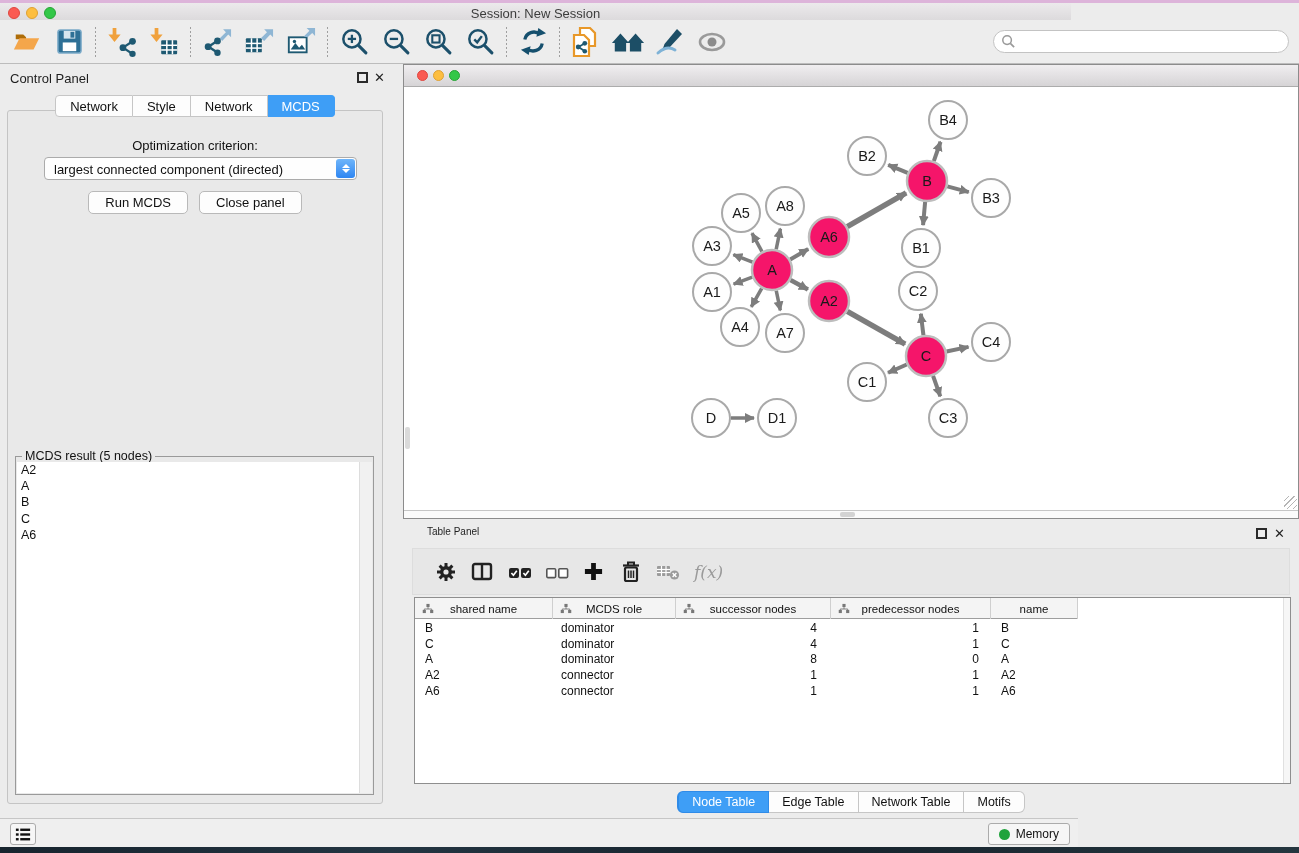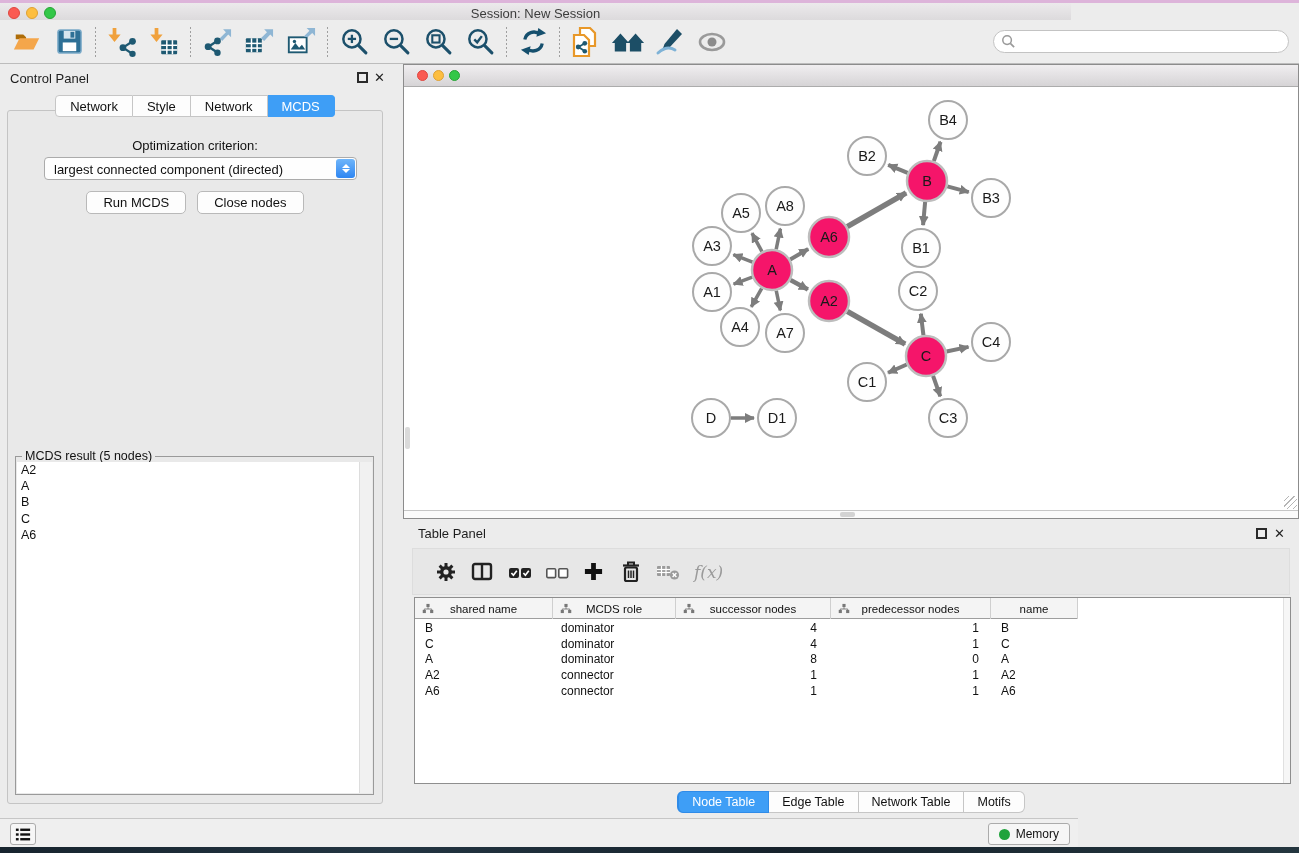--- a/index.html
+++ b/index.html
@@ -73,21 +73,21 @@
   .nf-title-text { position:absolute; top:4px; width:100%; font-size:13px; color:#2E2E2E;margin-top:32px; }
   .nf-canvas { position:absolute; left:0; top:22px; right:0; bottom:8px; background:#fff; }
   .nf-bottom { position:absolute; left:0; bottom:0; width:100%; height:8px; background:#FBFBFB; border-top:1px solid #C6C6C6; }
   .h-thumb { position:absolute; left:436px; top:1px; width:15px; height:5px; background:#D3D3D3; border-radius:2px; }
   .v-thumb { position:absolute; left:1px; top:340px; width:5px; height:22px; background:#DADADA; border-radius:2px; }
   .resize-grip { position:absolute; right:1px; bottom:9px; width:13px; height:13px;
     background:repeating-linear-gradient(135deg, transparent 0 3px, #B5B5B5 3px 4px); cursor:nwse-resize; }
 
   
   .tpanel { position:absolute; left:403px; top:519px; width:896px; height:299px; background:#ECECEC; }
-  .tp-title { position:absolute; left:15px; top:7px; font-size:13px; color:#1E1E1E; }
+  .tp-title { position:absolute; left:24px; top:7px; font-size:10px; color:#1E1E1E; }
   .tpanel .float-btn { right:32px; top:9px; } .tpanel .close-btn { right:14px; top:7px; }
   .tp-toolbar { position:absolute; left:9px; right:9px; top:29px; height:47px; background:#E7E7E7;
                 border:1px solid #DDD; display:flex; align-items:center; padding-left:14px; }
   .ttbtn { width:37px; height:36px; display:flex; align-items:center; justify-content:center; cursor:pointer; }
   .fx-label { font-family:"DejaVu Serif","Liberation Serif",serif; font-style:italic; font-size:17px; color:#9A9A9A;
               margin-left:8px; cursor:default; }
 
   .ttable { position:absolute; left:11px; right:8px; top:78px; bottom:34px; background:#fff; border:1px solid #8E8E8E; }
   .thead { position:absolute; left:0; top:0; height:21px; display:flex; background:#F4F4F4; border-bottom:1px solid #9E9E9E; }
   .thcell { position:relative; height:21px; border-right:1px solid #CFCFCF; display:flex; align-items:center;
@@ -300,21 +300,21 @@
     <div class="opt-label">Optimization criterion:</div>
     <div class="dropdown">
       <span class="dd-text">largest connected component (directed)</span>
       <span class="dd-step">
           <span class="tri-up"></span>
           <span class="tri-dn"></span>
         </span>
     </div>
     <div class="btn-row">
       <button class="pbtn">Run MCDS</button>
-      <button class="pbtn">Close nodes</button>
+      <button class="pbtn">Close panel</button>
     </div>
     <div class="result-box">
       <span class="result-legend">MCDS result (5 nodes)</span>
       <div class="result-list">
           <div class="result-item">A2</div>
           <div class="result-item">A</div>
           <div class="result-item">B</div>
           <div class="result-item">C</div>
           <div class="result-item">A6</div>
         </div>

